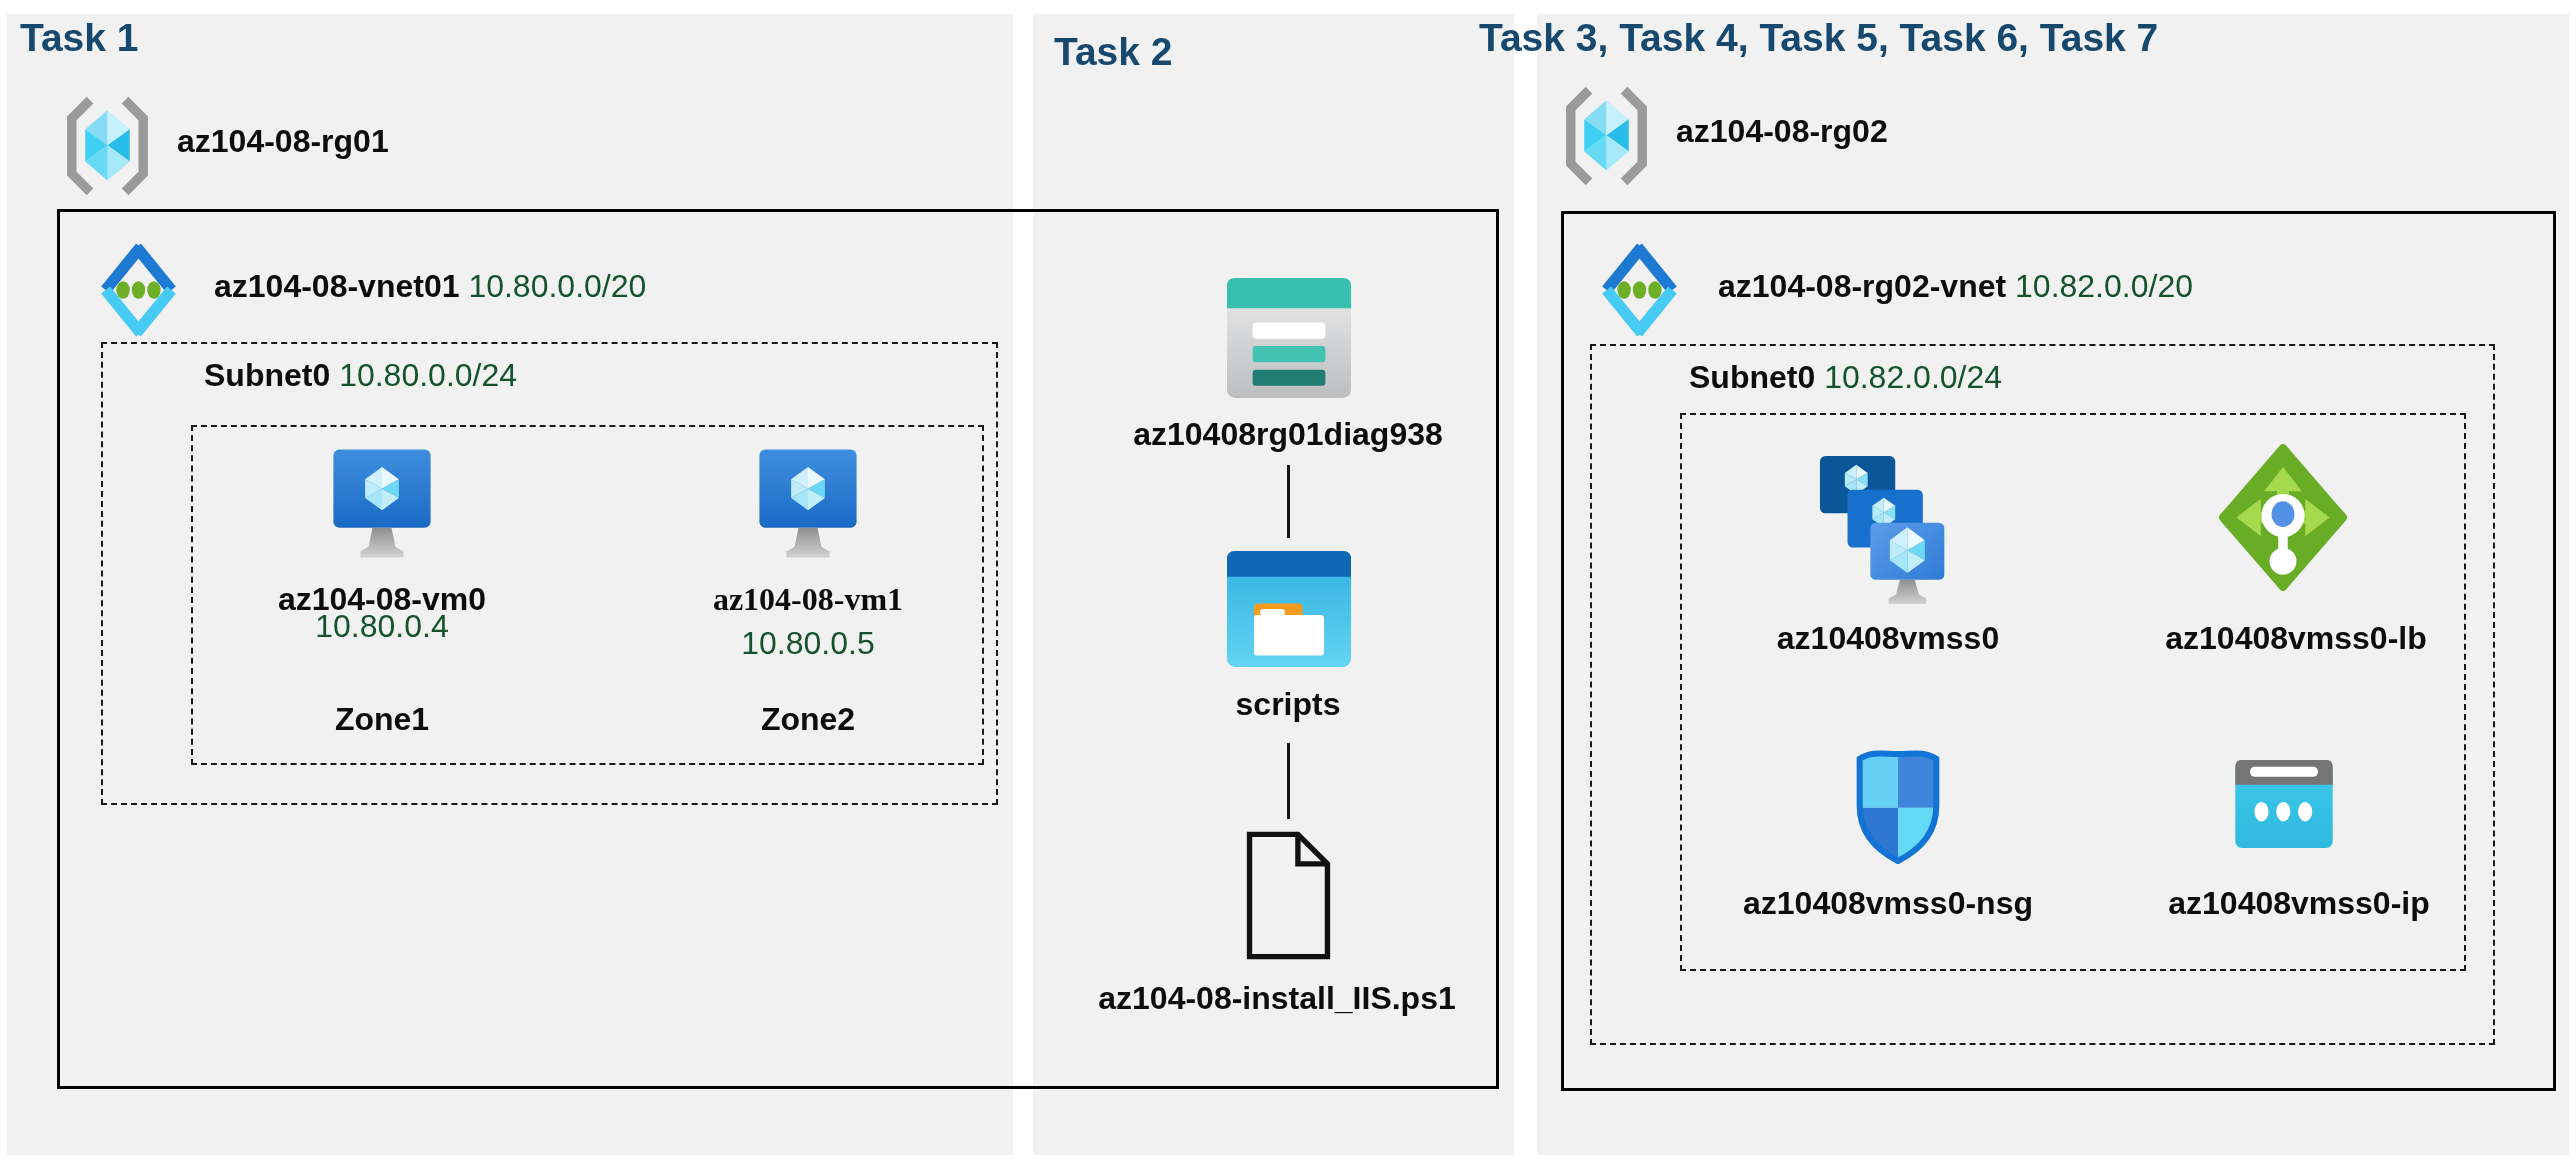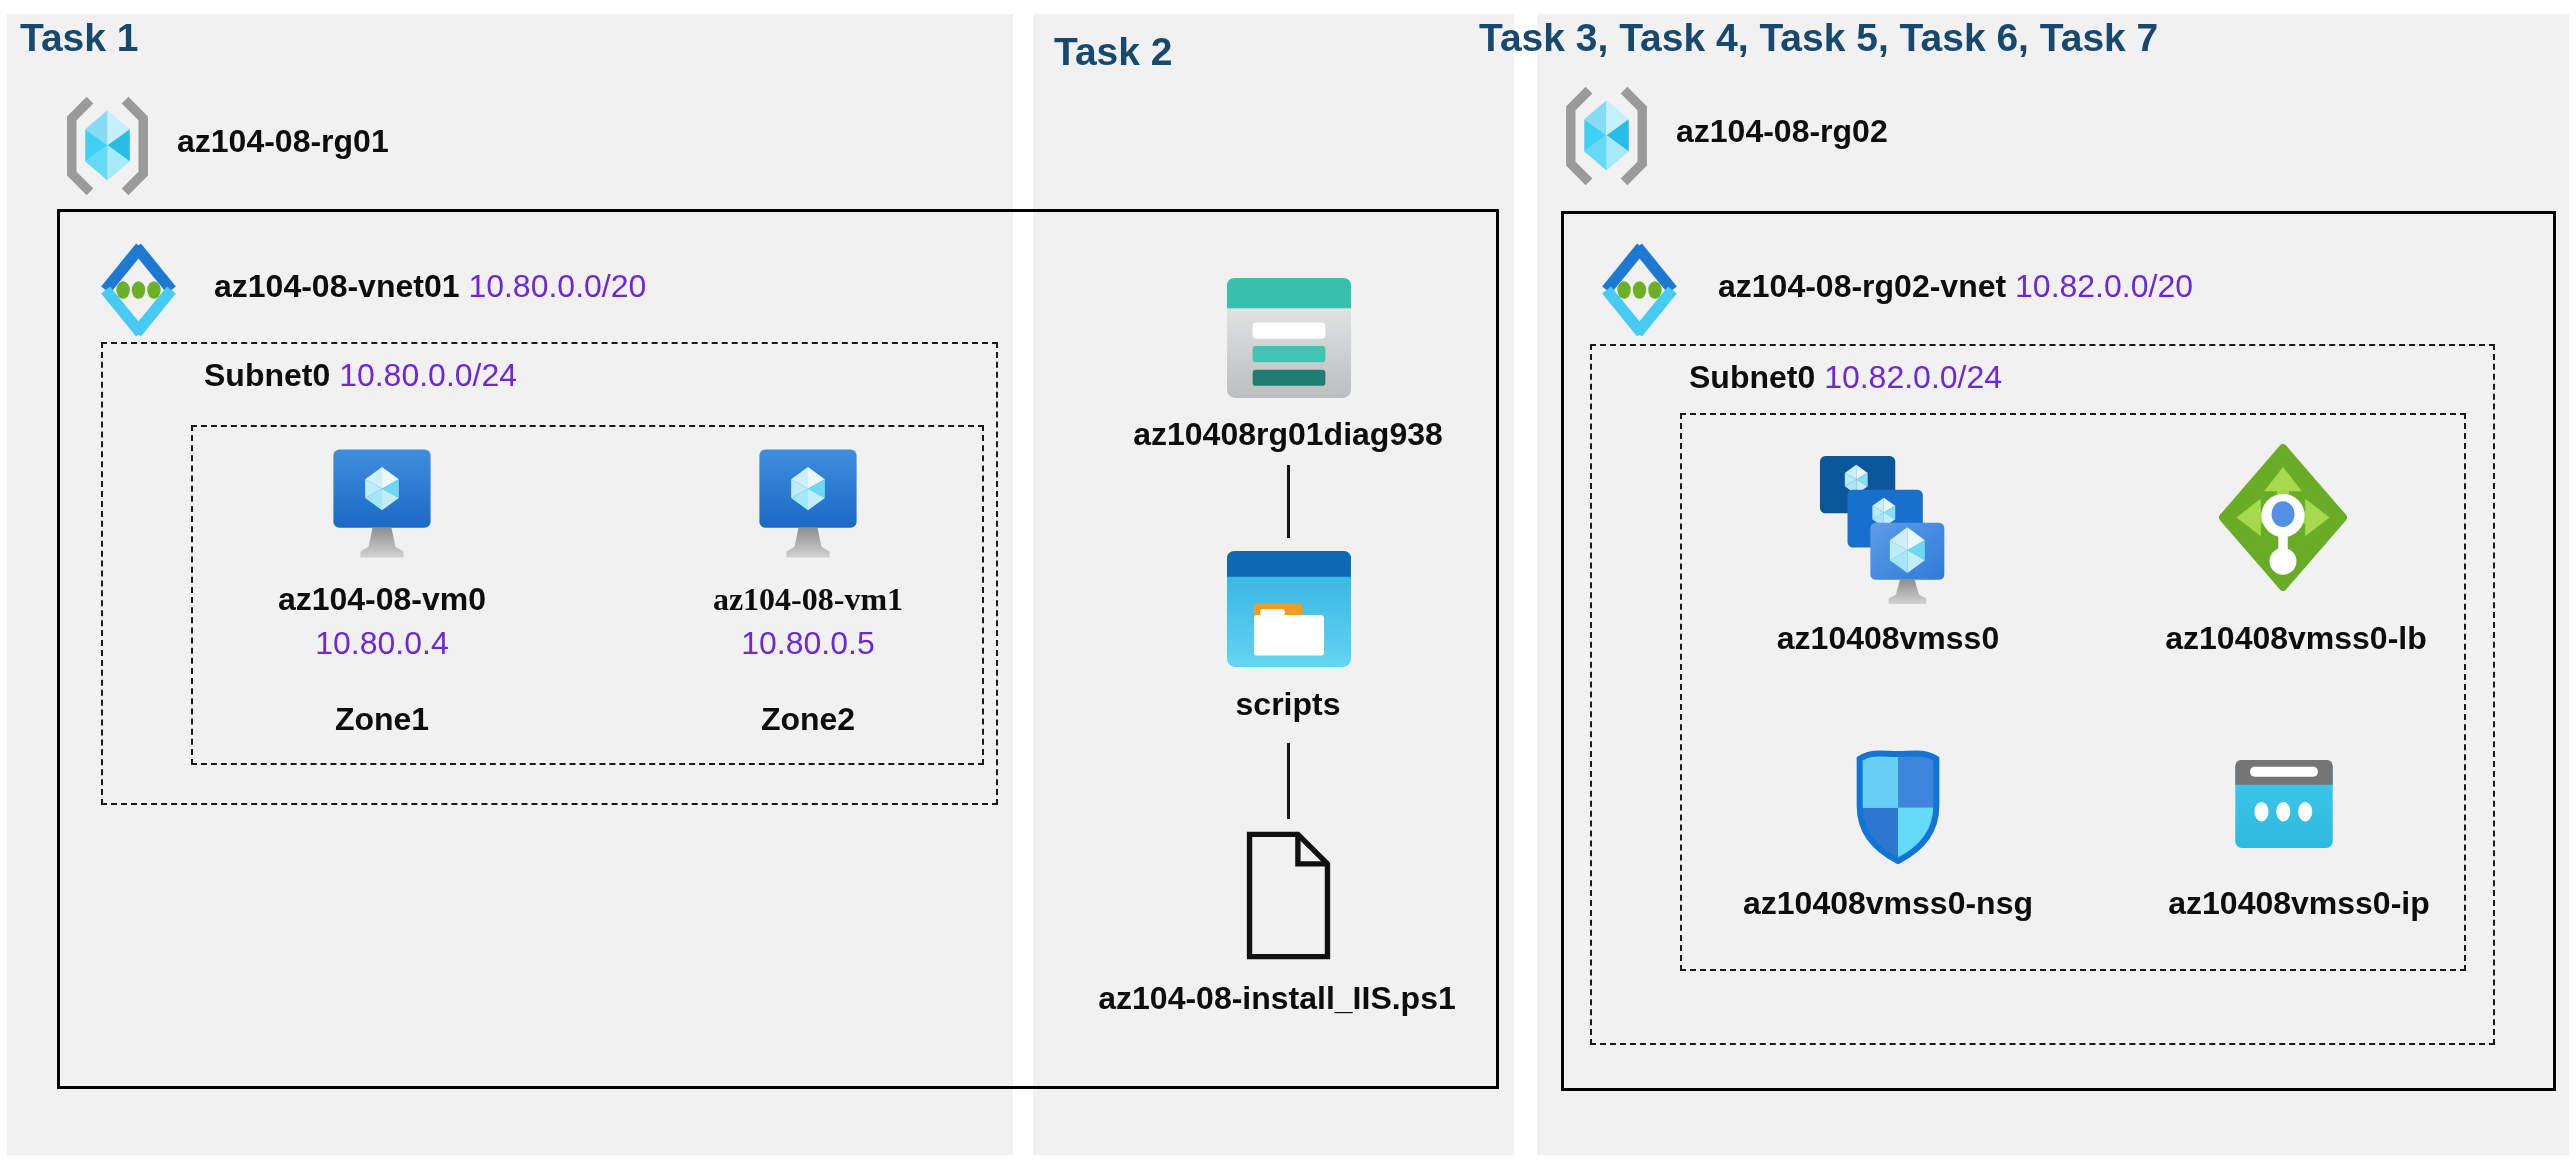--- a/index.html
+++ b/index.html
@@ -3,21 +3,21 @@
 <meta charset="utf-8">
 <style>
   html,body{margin:0;padding:0;background:#ffffff;}
   body{width:2576px;height:1166px;position:relative;overflow:hidden;
        font-family:"Liberation Sans", sans-serif;color:#0d0d0d;}
   .panel{position:absolute;top:13.5px;height:1141px;background:#f1f1f2;}
   .hdr{position:absolute;font-size:39px;font-weight:700;color:#17486e;white-space:nowrap;}
   .box{position:absolute;border:3.4px solid #000;box-sizing:border-box;}
   .dashed{position:absolute;border:2.7px dashed #1a1a1a;box-sizing:border-box;}
   .name{position:absolute;font-size:32px;font-weight:700;white-space:nowrap;}
-  .plain{font-weight:400;color:#6d28d9;}
+  .plain{font-weight:400;color:#14532d;}
   .ctr{transform:translateX(-50%);text-align:center;}
   .conn{position:absolute;width:2.7px;background:#141414;}
   svg{display:block;position:absolute;}
 </style>
 </head>
 <body>
 
 <svg width="0" height="0" aria-hidden="true">
   <defs>
     <linearGradient id="vmGrad" x1="0" y1="0" x2="0" y2="1">
@@ -94,21 +94,21 @@
   <rect x="8" y="2" width="144" height="116" rx="9" fill="url(#vmGrad)"></rect>
   <polygon points="80,28 55,46 80,60" fill="#cff0fb"></polygon>
   <polygon points="80,28 105,46 80,60" fill="#eaf9fe"></polygon>
   <polygon points="105,46 105,74 80,60" fill="#6cd8f4"></polygon>
   <polygon points="105,74 80,92 80,60" fill="#c2eefa"></polygon>
   <polygon points="80,92 55,74 80,60" fill="#a5e6f8"></polygon>
   <polygon points="55,74 55,46 80,60" fill="#bfecfa"></polygon>
   <polygon points="66,118 94,118 100,146 112,153 112,162 48,162 48,153 60,146" fill="url(#standGrad)"></polygon>
 </svg>
 <div class="name ctr" style="left:382px;top:581px;">az104-08-vm0</div>
-<div class="name plain ctr" style="left:382px;top:625px;text-align:center;">10.80.0.4</div>
+<div class="name plain ctr" style="left:382px;top:608px;text-align:center;">10.80.0.4</div>
 <div class="name ctr" style="left:382px;top:701px;">Zone1</div>
 
 <svg style="left:754px;top:448px;" width="108" height="111" viewBox="0 0 160 164">
   <rect x="8" y="2" width="144" height="116" rx="9" fill="url(#vmGrad)"></rect>
   <polygon points="80,28 55,46 80,60" fill="#cff0fb"></polygon>
   <polygon points="80,28 105,46 80,60" fill="#eaf9fe"></polygon>
   <polygon points="105,46 105,74 80,60" fill="#6cd8f4"></polygon>
   <polygon points="105,74 80,92 80,60" fill="#c2eefa"></polygon>
   <polygon points="80,92 55,74 80,60" fill="#a5e6f8"></polygon>
   <polygon points="55,74 55,46 80,60" fill="#bfecfa"></polygon>

